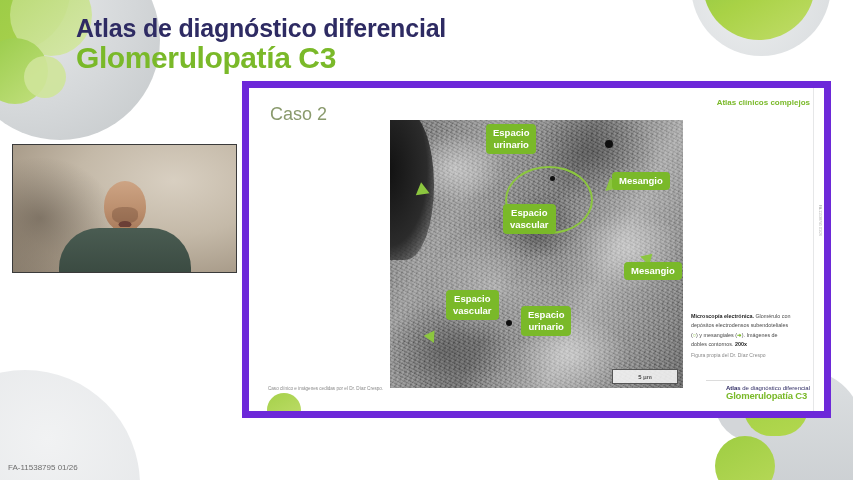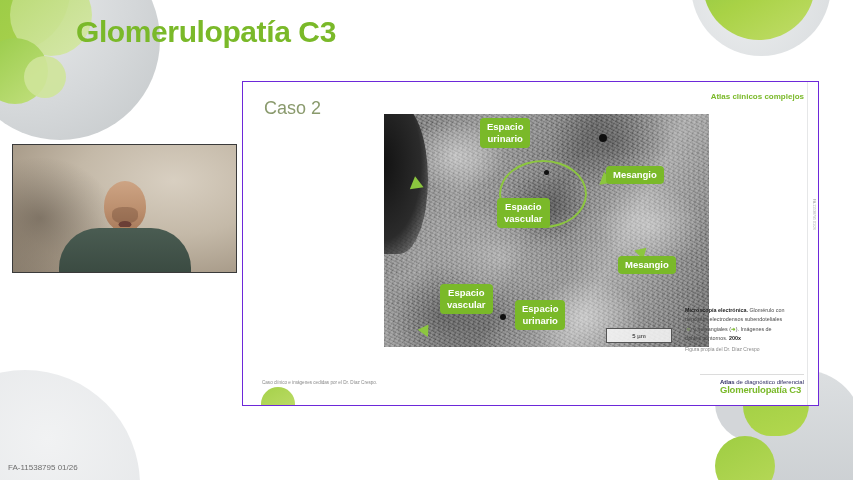--- a/index.html
+++ b/index.html
@@ -176,21 +176,21 @@
     border-radius: 40px 40px 0 0;
     background: linear-gradient(180deg, #4a5c52 0%, #3b4b42 100%);
   }
 
   
   .slide {
     position: absolute;
     left: 242px; top: 81px;
     width: 575px; height: 323px;
     background: #ffffff;
-    border: 1px solid #6d28d9;
+    border: 7px solid #6d28d9;
     overflow: hidden;
   }
   .slide-case-title {
     position: absolute;
     left: 21px; top: 16px;
     font-size: 18px;
     color: #8a9a6d;
   }
   .slide-section {
     position: absolute;
@@ -200,24 +200,23 @@
     font-size: 8px;
     font-weight: bold;
     color: #7ab929;
     line-height: 1.25;
   }
 
   
   .micro {
     position: absolute;
     left: 141px; top: 32px;
-    width: 293px; height: 233px;
+    width: 293px; height: 268px;
     overflow: hidden;
     background: #8d8d8d;
-    padding-left: 32px;
   }
   .em-base {
     position: absolute; inset: 0;
     background:
       radial-gradient(ellipse 70px 52px at 22% 18%, rgba(255,255,255,.42), rgba(255,255,255,0) 70%),
       radial-gradient(ellipse 86px 64px at 70% 12%, rgba(40,40,40,.38), rgba(40,40,40,0) 72%),
       radial-gradient(ellipse 96px 80px at 36% 62%, rgba(230,230,230,.45), rgba(230,230,230,0) 72%),
       radial-gradient(ellipse 74px 58px at 82% 48%, rgba(255,255,255,.35), rgba(255,255,255,0) 70%),
       radial-gradient(ellipse 90px 64px at 18% 86%, rgba(30,30,30,.34), rgba(30,30,30,0) 74%),
       radial-gradient(ellipse 78px 56px at 62% 88%, rgba(245,245,245,.40), rgba(245,245,245,0) 72%),
@@ -391,20 +390,21 @@
 <div class="deco bl-grey"></div>
 
 <div class="deco br-grey-1"></div>
 <div class="deco br-grey-2"></div>
 <div class="deco br-blob-2"></div>
 <div class="deco br-blob-4"></div>
 <div class="deco br-blob-1"></div>
 <div class="deco br-blob-3"></div>
 
 <div class="deck-title">
+  <div class="line1"><span class="bold">Atlas</span><span class="semi"> de diagnóstico diferencial</span></div>
   <div class="line2">Glomerulopatía C3</div>
 </div>
 
 <div class="webcam">
   <div class="cam-wall"></div>
   <div class="cam-shadow"></div>
   <div class="cam-head"></div>
   <div class="cam-mouth"></div>
   <div class="cam-neck"></div>
   <div class="cam-collar"></div>

